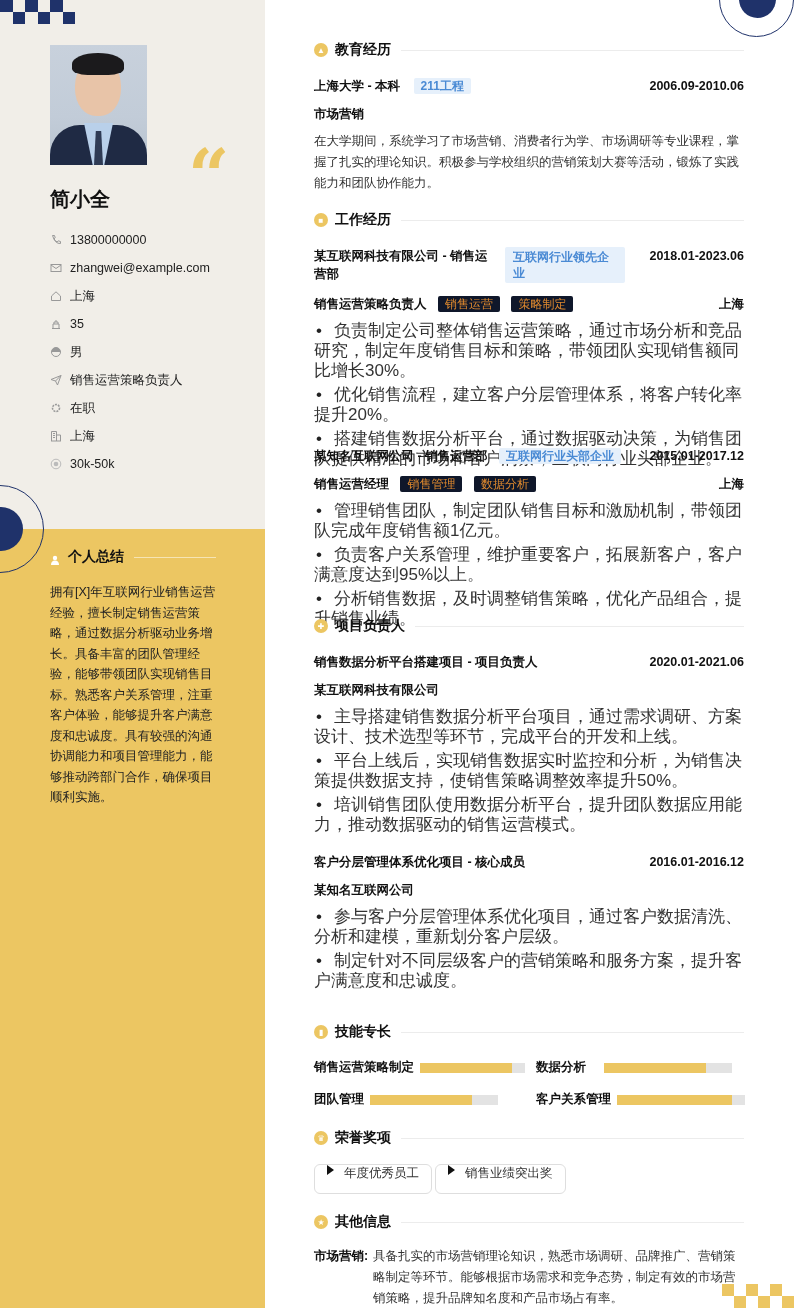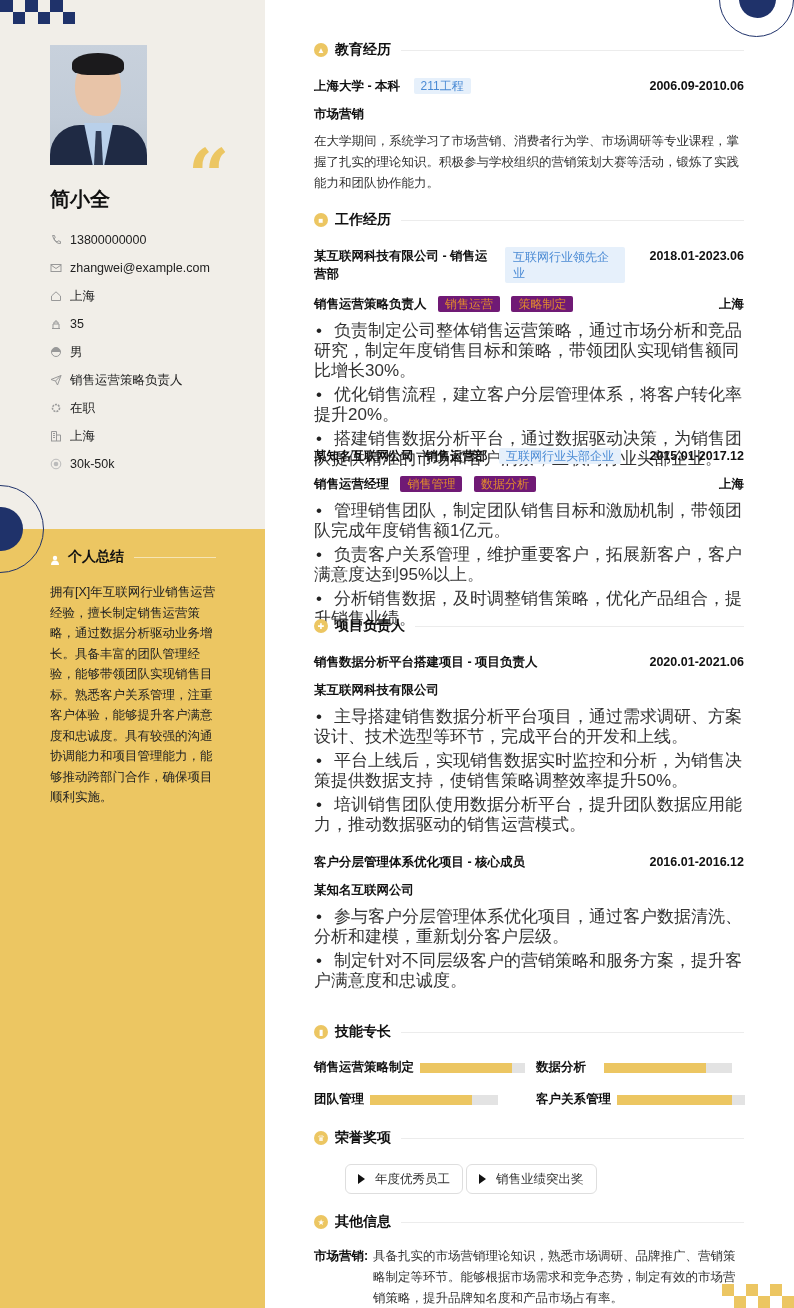--- a/index.html
+++ b/index.html
@@ -80,36 +80,36 @@
   .sec-title .dot {
     width: 14px; height: 14px; border-radius: 50%; background: #ecc662; margin-right: 7px;
     display: inline-flex; align-items: center; justify-content: center; color: #fff; font-size: 8px;
   }
   .sec-title .line { flex: 1; height: 1px; background: #ececec; margin-left: 10px; }
   .row { position: absolute; left: 314px; width: 430px; display: flex; align-items: flex-start; justify-content: space-between; }
   .h-bold { font-size: 12.5px; font-weight: bold; color: #111; line-height: 18px; }
   .date { font-size: 12.5px; font-weight: bold; color: #111; line-height: 18px; white-space: nowrap; }
   .tag-blue {
     display: inline-block; background: #e6f0fb; color: #4a8ad4; font-size: 12px;
-    padding: 0 7px; line-height: 16px; border-radius: 2px; font-weight: normal;
+    padding: 0 7px; line-height: 16px; border-radius: 2px; font-weight: bold;
   }
   .tag-orange {
-    display: inline-block; background: #701a75; color: #e08a2e; font-size: 12px;
+    display: inline-block; background: #0f172a; color: #e08a2e; font-size: 12px;
     padding: 0 7px; line-height: 16px; border-radius: 2px; font-weight: normal; margin-left: 8px;
   }
   .para { position: absolute; left: 314px; width: 430px; font-size: 12.5px; line-height: 21px; color: #333; }
   .bullets { position: absolute; left: 314px; width: 430px; list-style: none; }
   .bullets li { font-size: 17px; line-height: 20px; color: #333; margin-bottom: 4px; }
   .bullets li::before { content: "•"; display: inline-block; width: 18px; padding-left: 2px; color: #222; }
   .skill { position: absolute; display: flex; align-items: center; font-size: 12.5px; font-weight: bold; color: #111; }
   .skill .bar { height: 10px; background: #e3e3e3; margin-left: 6px; position: relative; }
   .skill .fill { position: absolute; left: 0; top: 0; height: 10px; background: #ecc662; }
   .award {
     position: absolute; top: 1164px; height: 30px; border: 1px solid #dedede; border-radius: 6px;
-    display: flex; align-items: center; padding: 0 12px; font-size: 12.5px; color: #333; background: #fff; margin-left: 31px;
+    display: flex; align-items: flex-start; padding: 0 12px; font-size: 12.5px; color: #333; background: #fff;
   }
   .award .tri { width: 0; height: 0; border-left: 7px solid #111; border-top: 5px solid transparent; border-bottom: 5px solid transparent; margin-right: 10px; }
   .other { position: absolute; left: 314px; top: 1246px; width: 430px; display: flex; font-size: 12.5px; line-height: 21px; }
   .other .k { font-weight: bold; color: #111; white-space: nowrap; width: 59px; }
   .other .v { color: #333; flex: 1; }
 </style>
 </head>
 <body>
 
 <div class="sidebar">

